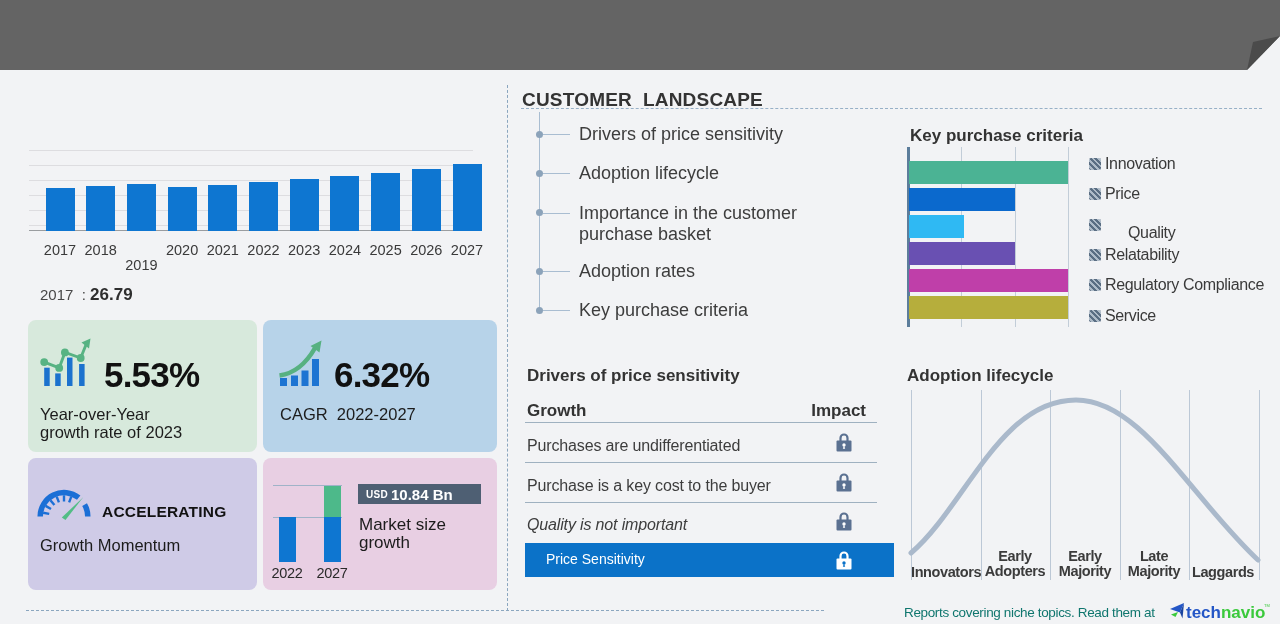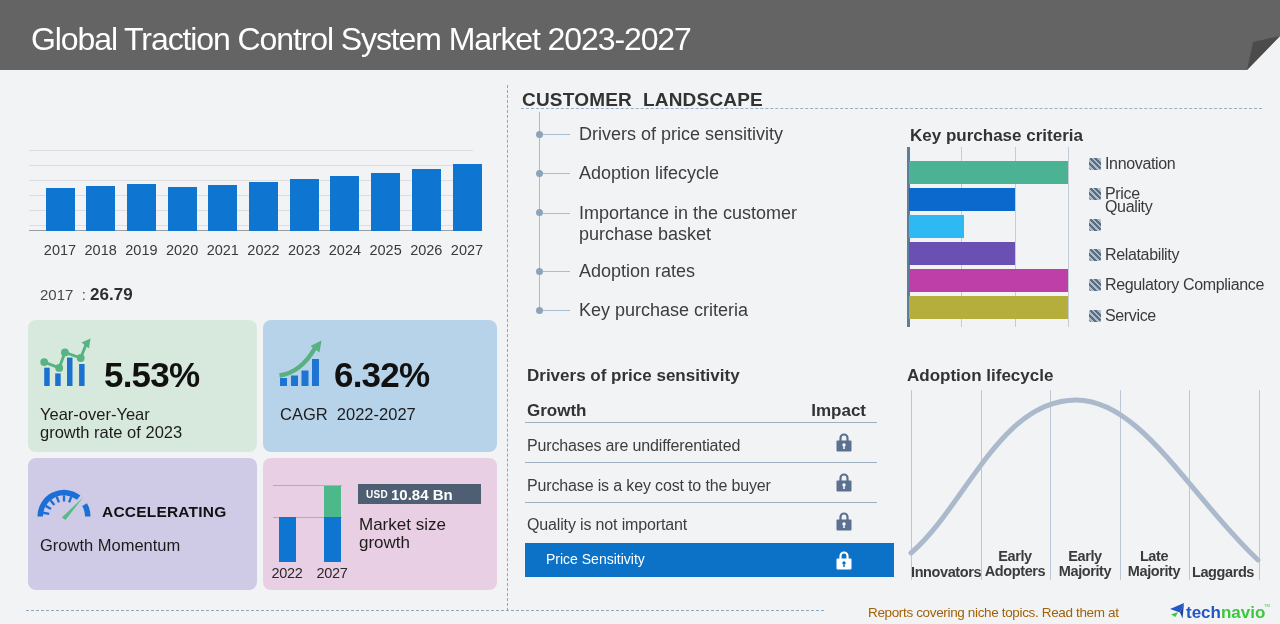--- a/index.html
+++ b/index.html
@@ -47,28 +47,27 @@
 #drv-hdr-r{left:806px;top:401px;width:60px;text-align:right;font-size:17px;font-weight:bold;color:#333;}
 .drv-line{position:absolute;left:525px;width:352px;height:1px;background:#9fb1c0;}
 .drv-row{position:absolute;left:527px;font-size:16px;letter-spacing:-0.15px;color:#3d3d3d;}
 #ps-row{left:525px;top:543px;width:369px;height:34px;background:#0b72c8;}
 #ps-txt{left:546px;top:551px;font-size:14px;color:#fff;}
 
 .al-vline{position:absolute;top:390px;width:1px;height:190px;background:#bcc8d6;}
 .al-lbl{position:absolute;font-size:14.5px;font-weight:bold;letter-spacing:-0.4px;color:#3b3b3b;text-align:center;line-height:15px;}
 
 #f-num{left:842px;top:623px;font-size:17px;font-weight:bold;color:#3c3c3c;}
-#f-txt{left:868px;top:605px;font-size:13.5px;letter-spacing:-0.35px;color:#a16207;white-space:nowrap;}
+#f-txt{left:904px;top:605px;font-size:13.5px;letter-spacing:-0.35px;color:#0f766e;white-space:nowrap;}
 </style>
 </head>
 <body>
 <div id="page">
   <div class="abs" id="hdr"></div>
   <div class="abs" id="fold"></div>
-  <div class="abs" id="title">Global Traction Control System Market 2023-2027</div>
 
   <div class="abs grid" style="top:150px;"></div>
   <div class="abs grid" style="top:165px;"></div>
   <div class="abs grid" style="top:180px;"></div>
   <div class="abs grid" style="top:195px;"></div>
   <div class="abs grid" style="top:210px;"></div>
   <div class="abs grid" style="top:225px;"></div>
   <div class="abs" id="axis"></div>
   <div class="bar" style="left:45.5px;top:187.6px;height:43.4px;"></div>
   <div class="bar" style="left:86.2px;top:186.1px;height:44.9px;"></div>
@@ -76,21 +75,21 @@
   <div class="bar" style="left:167.6px;top:186.9px;height:44.1px;"></div>
   <div class="bar" style="left:208.3px;top:184.6px;height:46.4px;"></div>
   <div class="bar" style="left:249.0px;top:182.0px;height:49.0px;"></div>
   <div class="bar" style="left:289.7px;top:178.6px;height:52.4px;"></div>
   <div class="bar" style="left:330.4px;top:176.0px;height:55.0px;"></div>
   <div class="bar" style="left:371.1px;top:172.6px;height:58.4px;"></div>
   <div class="bar" style="left:411.8px;top:168.5px;height:62.5px;"></div>
   <div class="bar" style="left:452.5px;top:164.4px;height:66.6px;"></div>
   <div class="yr" style="left:37.0px;">2017</div>
   <div class="yr" style="left:77.7px;">2018</div>
-  <div class="yr" style="left:118.4px;">2019</div>
+  <div class="yr" style="left:118.4px;margin-top:15px;">2019</div>
   <div class="yr" style="left:159.1px;">2020</div>
   <div class="yr" style="left:199.8px;">2021</div>
   <div class="yr" style="left:240.5px;">2022</div>
   <div class="yr" style="left:281.2px;">2023</div>
   <div class="yr" style="left:321.9px;">2024</div>
   <div class="yr" style="left:362.6px;">2025</div>
   <div class="yr" style="left:403.3px;">2026</div>
   <div class="yr" style="left:444.0px;">2027</div>
   <div class="abs" id="b2017">2017&nbsp;&nbsp;:&nbsp;<b style="color:#2e2e2e;font-size:17px;">26.79</b></div>
 
@@ -188,34 +187,34 @@
   <div class="kbar" style="top:268.5px;width:159px;background:#bf3fa9;"></div>
   <div class="kbar" style="top:295.5px;width:159px;background:#b6ae3c;"></div>
   <div class="leg-sq" style="top:158px;"></div>
   <div class="leg-sq" style="top:188.3px;"></div>
   <div class="leg-sq" style="top:218.6px;"></div>
   <div class="leg-sq" style="top:248.9px;"></div>
   <div class="leg-sq" style="top:279.2px;"></div>
   <div class="leg-sq" style="top:310px;"></div>
   <div class="leg-txt" style="top:155px;">Innovation</div>
   <div class="leg-txt" style="top:185.3px;">Price</div>
-  <div class="leg-txt" style="top:198px;">Quality</div>
+  <div class="leg-txt" style="top:224px;margin-left:23px;">Quality</div>
   <div class="leg-txt" style="top:245.9px;">Relatability</div>
   <div class="leg-txt" style="top:276.2px;">Regulatory Compliance</div>
   <div class="leg-txt" style="top:307px;">Service</div>
 
   <div class="sect-title" style="left:527px;top:366px;">Drivers of price sensitivity</div>
   <div class="abs" id="drv-hdr-l">Growth</div>
   <div class="abs" id="drv-hdr-r">Impact</div>
   <div class="drv-line" style="top:422px;"></div>
   <div class="drv-row" style="top:437px;">Purchases are undifferentiated</div>
   <div class="drv-line" style="top:462px;"></div>
   <div class="drv-row" style="top:477px;">Purchase is a key cost to the buyer</div>
   <div class="drv-line" style="top:502px;"></div>
-  <div class="drv-row" style="top:516px;">Quality is not important</div>
+  <div class="drv-row" style="top:516px;font-style:italic;">Quality is not important</div>
   <div class="abs" id="ps-row"></div>
   <div class="abs" id="ps-txt">Price Sensitivity</div>
 
   <svg class="abs" style="left:836px;top:432px;" width="16" height="20" viewBox="0 0 16 20">
     <path d="M4.5 9 V6 a3.5 3.5 0 0 1 7 0 V9" fill="none" stroke="#5b7191" stroke-width="2.2"></path>
     <rect x="0.5" y="8.5" width="15" height="11" rx="1" fill="#5b7191"></rect>
     <circle cx="8" cy="13" r="1.7" fill="#fff"></circle>
     <polygon points="8,13.5 6.8,16.8 9.2,16.8" fill="#fff"></polygon>
   </svg>
   <svg class="abs" style="left:836px;top:472px;" width="16" height="20" viewBox="0 0 16 20">

